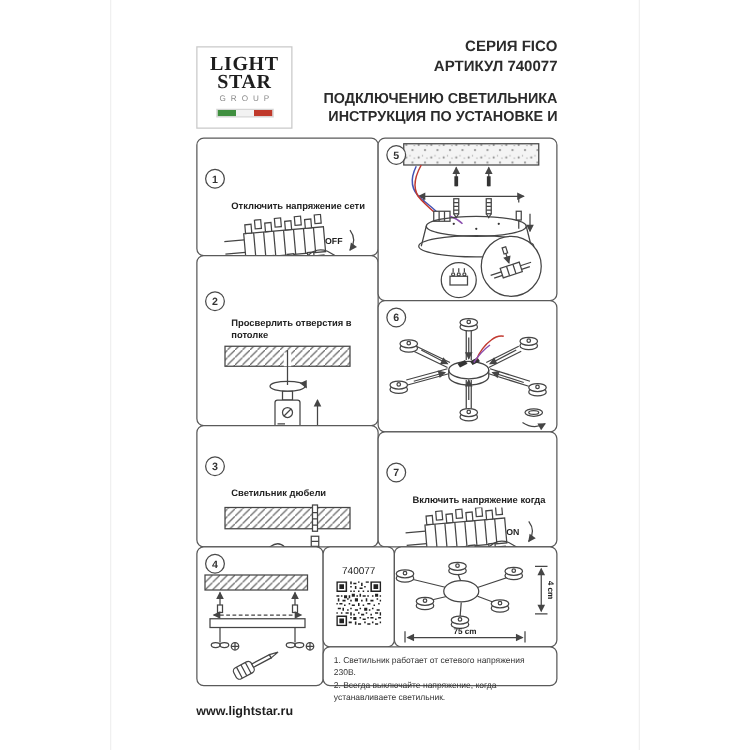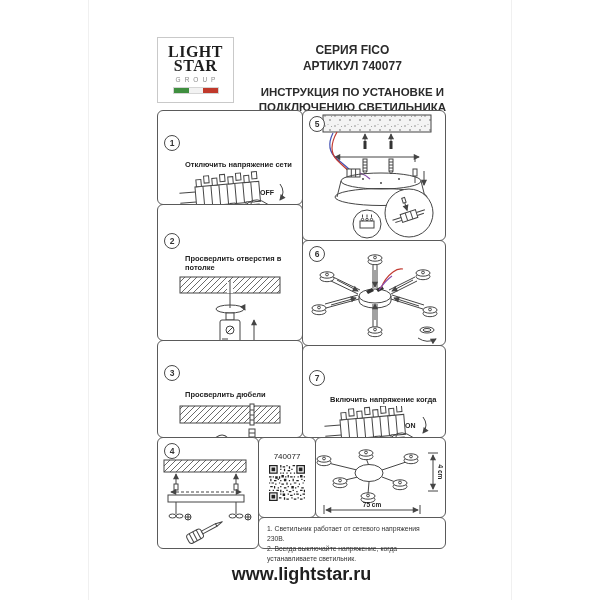--- a/index.html
+++ b/index.html
@@ -7,21 +7,21 @@
         font-family:"Liberation Sans",sans-serif;color:var(--text,#2b2b2b);}
   .paper-edge{position:absolute;top:0;width:1px;height:600px;background:#f0f0f0;}
   
   .logo-box{position:absolute;left:157px;top:37px;width:77px;height:66px;border:1px solid #c9c9c9;
             box-sizing:border-box;text-align:center;padding-top:7px;background:#fff;}
   .logo-word{font-family:"Liberation Serif",serif;font-weight:700;font-size:16px;line-height:14px;
              letter-spacing:.5px;color:#1d1d1d;}
   .logo-group{font-size:6.5px;letter-spacing:4px;color:#8a8a8a;margin-top:3px;padding-left:4px;}
   .flag{width:44px;height:5px;margin:4px auto 0;border:1px solid #d5d5d5;
         background:linear-gradient(90deg,var(--flag-green,#3f8f3f) 0 33%,#f2f2f2 33% 66%,var(--flag-red,#c0392b) 66% 100%);}
-  .hdr-right{position:absolute;right:154px;top:42px;text-align:center;}
+  .hdr-right{position:absolute;right:154px;top:29px;text-align:right;}
   .hdr-series{font-weight:700;font-size:12px;line-height:16px;}
   .hdr-title{font-weight:700;font-size:11.5px;line-height:14.5px;margin-top:11px;}
   
   .cell{position:absolute;border:1px solid #5a5a5a;border-radius:6px;background:#fff;box-sizing:border-box;}
   .step-head{display:flex;align-items:center;gap:5px;padding:5px 4px 0 6px;}
   .step-head.abs{position:absolute;left:6px;top:5px;padding:0;}
   .num{width:14px;height:14px;border:1px solid #4a4a4a;border-radius:50%;flex:none;
        font-weight:700;font-size:8.5px;line-height:14px;text-align:center;color:#333;background:#fff;}
   .lbl{font-weight:700;font-size:7.5px;line-height:9px;color:#222;margin-top:44px;}
   .art{display:block;margin:2px auto 0;}
@@ -33,22 +33,22 @@
   .t6{font:700 6.5px "Liberation Sans",sans-serif;fill:#222;}
   .wr{stroke:var(--wire-red,#c23a31);fill:none;stroke-width:1.2;}
   .wb{stroke:var(--wire-blue,#4553b4);fill:none;stroke-width:1.2;}
   .wp{stroke:var(--wire-purple,#8b4fae);fill:none;stroke-width:1.2;}
   
   .qr-article{font-size:8px;font-weight:500;text-align:center;margin-top:14px;color:#222;}
   .qr-wrap{display:flex;justify-content:center;margin-top:4px;}
   
   .notes{padding:6px 8px 0 8px;font-size:6.8px;line-height:10px;color:#333;}
   
-  .footer{position:absolute;left:157px;top:564px;width:289px;text-align:center;
-          font-weight:700;font-size:18px;color:#1f1f1f;}
+  .footer{position:absolute;left:157px;top:564px;width:289px;
+          font-weight:700;font-size:10px;color:#1f1f1f;}
 </style>
 </head>
 <body>
 
 <div class="page">
   <div class="paper-edge" style="left:88px"></div>
   <div class="paper-edge" style="left:511px"></div>
 
   <svg width="0" height="0" style="position:absolute" aria-hidden="true">
     <defs>
@@ -110,22 +110,22 @@
   <div class="logo-box">
     <div class="logo-word">LIGHT</div>
     <div class="logo-word">STAR</div>
     <div class="logo-group">GROUP</div>
     <div class="flag"></div>
   </div>
   <div class="hdr-right">
     <div class="hdr-series">СЕРИЯ FICO</div>
     <div class="hdr-series">АРТИКУЛ 740077</div>
     <div class="hdr-title">
+      <div>ПОДКЛЮЧЕНИЮ СВЕТИЛЬНИКА</div>
       <div>ИНСТРУКЦИЯ ПО УСТАНОВКЕ И</div>
-      <div>ПОДКЛЮЧЕНИЮ СВЕТИЛЬНИКА</div>
     </div>
   </div>
 
   <div class="cell" style="left:157px;top:110px;width:146px;height:95px">
     <div class="step-head">
       <div class="num">1</div>
       <div class="lbl">Отключить напряжение сети</div>
     </div>
     <svg class="art" width="144" height="76" viewBox="0 0 144 76">
       <use href="#breakers" transform="translate(36,5) rotate(-5)"></use>
@@ -160,21 +160,21 @@
       <rect class="lnf" x="69" y="91" width="7" height="10"></rect>
         <circle class="ln" cx="72.5" cy="95" r="1.6"></circle>
       <path class="ln" d="M72.5,86 v5"></path>
         <path class="ln" d="M52,85 h10" marker-end="url(#ah)"></path>
     </svg>
   </div>
 
   <div class="cell" style="left:157px;top:340px;width:146px;height:98px">
     <div class="step-head">
       <div class="num">3</div>
-      <div class="lbl">Просверлить дюбели</div>
+      <div class="lbl">Светильник дюбели</div>
     </div>
     <svg class="art" width="144" height="76" viewBox="0 0 144 76">
       <rect x="22" y="5" width="100" height="17" fill="url(#hatch)" stroke="#454545"></rect>
       <rect class="lnf" x="92" y="3" width="4" height="21"></rect>
       <path class="ln" d="M92,9 h4 M92,14 h4 M92,19 h4"></path>
       <rect class="lnf" x="91" y="28" width="6" height="12"></rect>
       <path class="ln" d="M91,32 h6 M91,36 h6"></path>
       <line class="ln" x1="94" y1="56" x2="94" y2="43" marker-end="url(#ah)"></line>
       <g transform="translate(28,66) rotate(-35)">
         <rect class="lnf" x="0" y="-2.5" width="34" height="5" rx="2"></rect>

